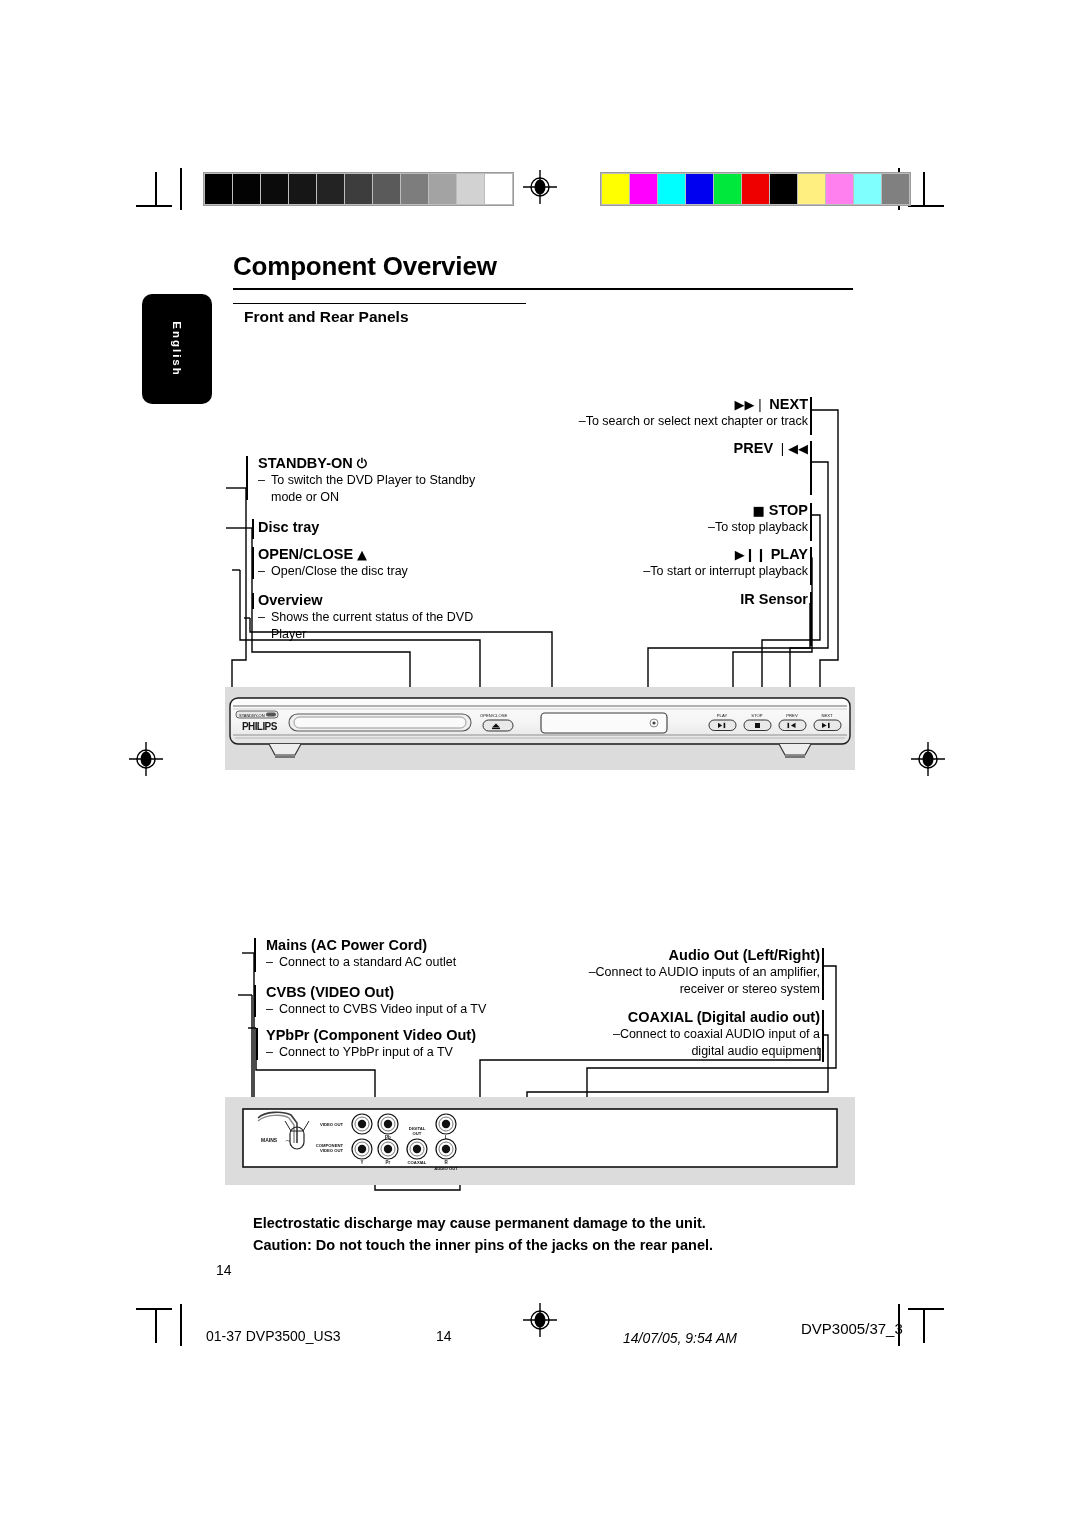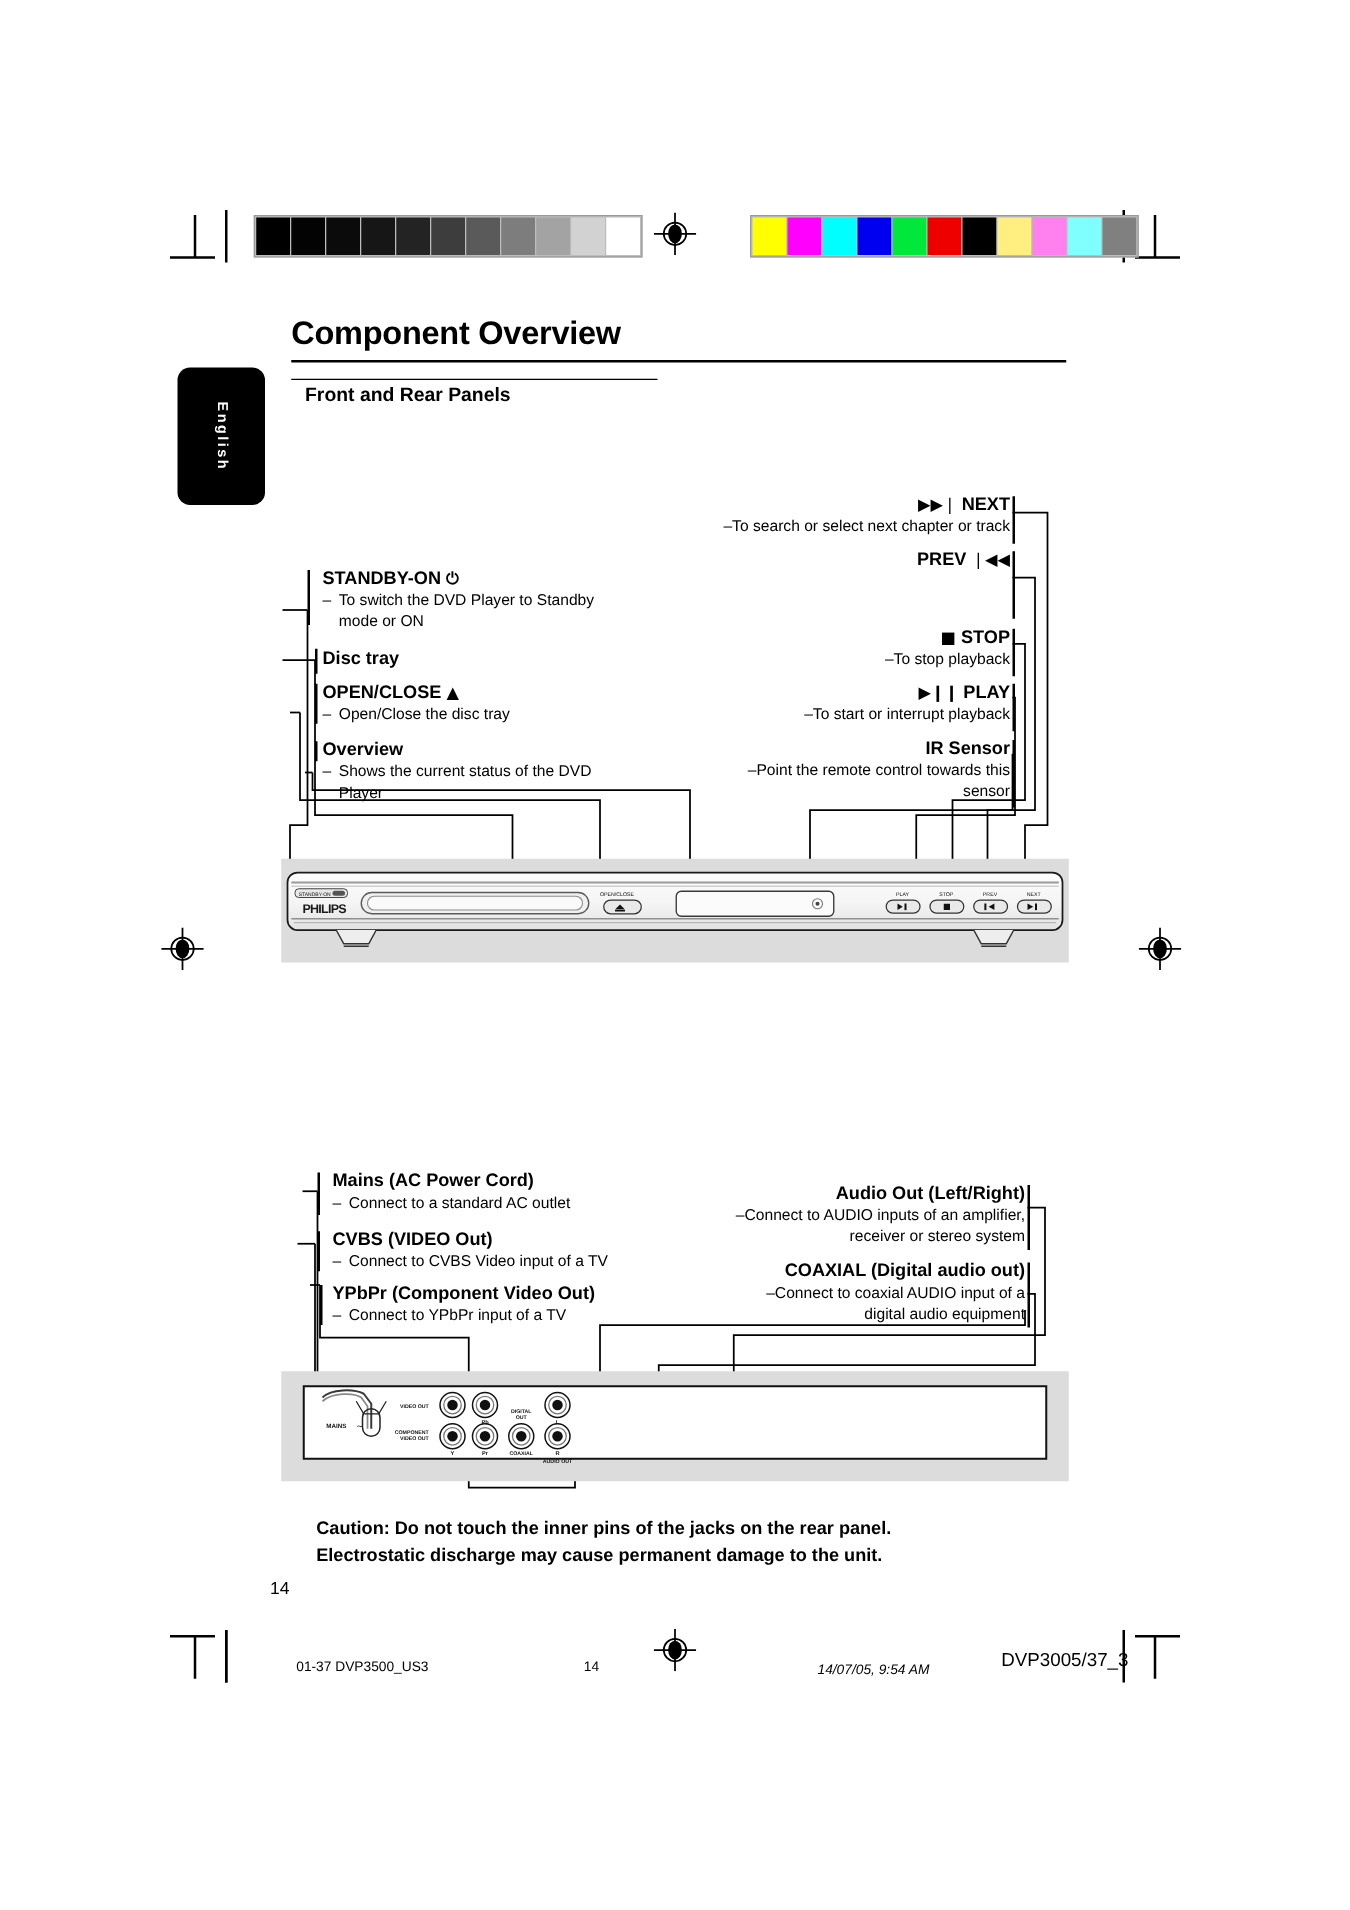--- a/index.html
+++ b/index.html
@@ -68,21 +68,21 @@
   .device-svg { position:absolute; }
 
   
   .caution { position:absolute; left:253px; top:1213px; width:620px;
              font-size:14.5px; font-weight:bold; line-height:1.5; }
 
   .pagenum { position:absolute; left:216px; top:1262px; font-size:14px; }
 
   
   .footer-rule { position:absolute; background:#000; }
-  .foot { position:absolute; font-size:11px; white-space:nowrap;margin-left:31px; }
+  .foot { position:absolute; font-size:14px; white-space:nowrap; }
   .foot-big { position:absolute; font-size:15px; white-space:nowrap; }
 </style>
 </head>
 <body>
 
 <div class="crop" style="left:136px;top:205px;width:36px;height:2px;"></div>
 <div class="crop" style="left:155px;top:172px;width:2px;height:34px;"></div>
 <div class="crop" style="left:180px;top:168px;width:2px;height:42px;"></div>
 
 <div class="crop" style="left:908px;top:205px;width:36px;height:2px;"></div>
@@ -270,24 +270,20 @@
     <span>PLAY</span>
   </div>
   <div class="bd">
     <span class="dash">–</span><span>To start or interrupt playback</span>
   </div>
 </div>
 <div class="vtick" style="left:810px;top:547px;height:38px;"></div>
 
 <div class="callout ca-right" style="left:530px;top:590px;width:278px;">
   <div class="hd">IR Sensor</div>
-  <div class="bd">
-    <span class="dash">–</span><span>Point the remote control towards this</span><br>
-    <span>sensor</span>
-  </div>
 </div>
 <div class="vtick" style="left:810px;top:592px;height:54px;"></div>
 
 <div class="device-band" style="left:225px;top:687px;width:630px;height:83px;"></div>
 <svg class="device-svg" style="left:225px;top:687px;" width="630" height="83" viewBox="0 0 630 83">
   <defs>
     <linearGradient id="faceGrad" x1="0" y1="0" x2="0" y2="1">
       <stop offset="0" stop-color="#fdfdfd"></stop>
       <stop offset="0.55" stop-color="#f4f4f4"></stop>
       <stop offset="1" stop-color="#e2e2e2"></stop>
@@ -463,22 +459,22 @@
 
     <circle cx="221" cy="52" r="10" fill="#fff" stroke="#111" stroke-width="1.2"></circle>
     <circle cx="221" cy="52" r="7" fill="#fff" stroke="#777" stroke-width="1"></circle>
     <circle cx="221" cy="52" r="4.2" fill="#111"></circle>
     <text x="221" y="67" font-family="Liberation Sans, sans-serif" font-size="4.5" font-weight="bold" fill="#111" text-anchor="middle">R</text>
     <text x="221" y="73" font-family="Liberation Sans, sans-serif" font-size="4.2" font-weight="bold" fill="#111" text-anchor="middle">AUDIO OUT</text>
   </g>
 </svg>
 
 <div class="caution">
+  <div>Electrostatic discharge may cause permanent damage to the unit.</div>
   <div>Caution: Do not touch the inner pins of the jacks on the rear panel.</div>
-  <div>Electrostatic discharge may cause permanent damage to the unit.</div>
 </div>
 
 <div class="pagenum">14</div>
 
 <div class="footer-rule" style="left:180px;top:1304px;width:1.6px;height:42px;"></div>
 <div class="foot" style="left:206px;top:1328px;">01-37 DVP3500_US3</div>
 <div class="foot" style="left:436px;top:1328px;">14</div>
 <div class="foot" style="left:623px;top:1330px;font-style:italic;">14/07/05, 9:54 AM</div>
 <div class="foot-big" style="left:801px;top:1320px;">DVP3005/37_3</div>
 

